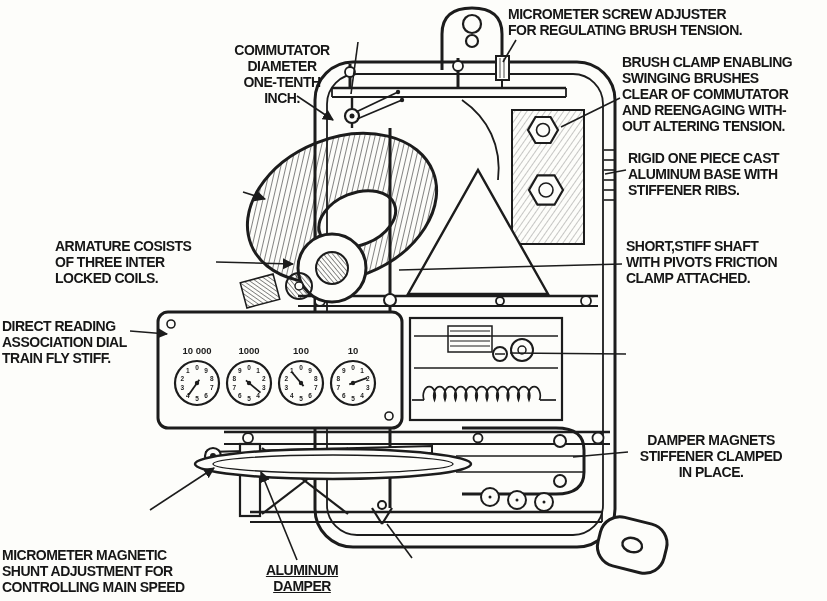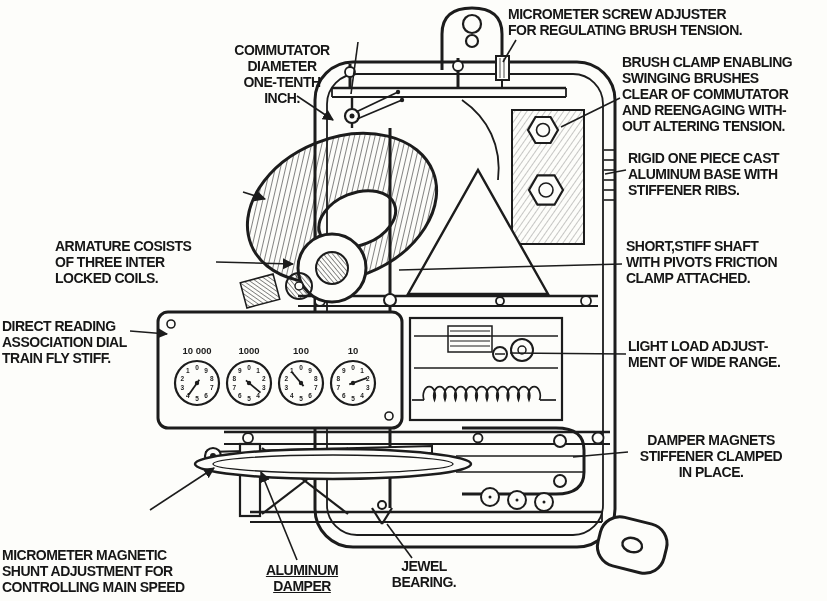--- a/index.html
+++ b/index.html
@@ -290,26 +290,22 @@
 OUT ALTERING TENSION.</div>
   <div class="lbl" style="left:55px;  top:238px;">ARMATURE COSISTS
 OF THREE INTER
 LOCKED COILS.</div>
   <div class="lbl" style="left:626px; top:238px;">SHORT,STIFF SHAFT
 WITH PIVOTS FRICTION
 CLAMP ATTACHED.</div>
   <div class="lbl" style="left:2px;   top:318px;">DIRECT READING
 ASSOCIATION DIAL
 TRAIN FLY STIFF.</div>
-  <div class="lbl" style="left:628px; top:338px;">LIGHT LOAD ADJUST-
-MENT OF WIDE RANGE.</div>
   <div class="lbl c" style="left:622px; top:432px; width:178px;">DAMPER MAGNETS
 STIFFENER CLAMPED
 IN PLACE.</div>
   <div class="lbl" style="left:2px;   top:531px;margin-top:16px;">MICROMETER MAGNETIC
 SHUNT ADJUSTMENT FOR
 CONTROLLING MAIN SPEED</div>
   <div class="lbl c" style="left:256px; top:562px; width:92px;text-decoration:underline;">ALUMINUM
 DAMPER</div>
-  <div class="lbl c" style="left:378px; top:558px; width:92px;">JEWEL
-BEARING.</div>
 
 </div>
 
 </body></html>

